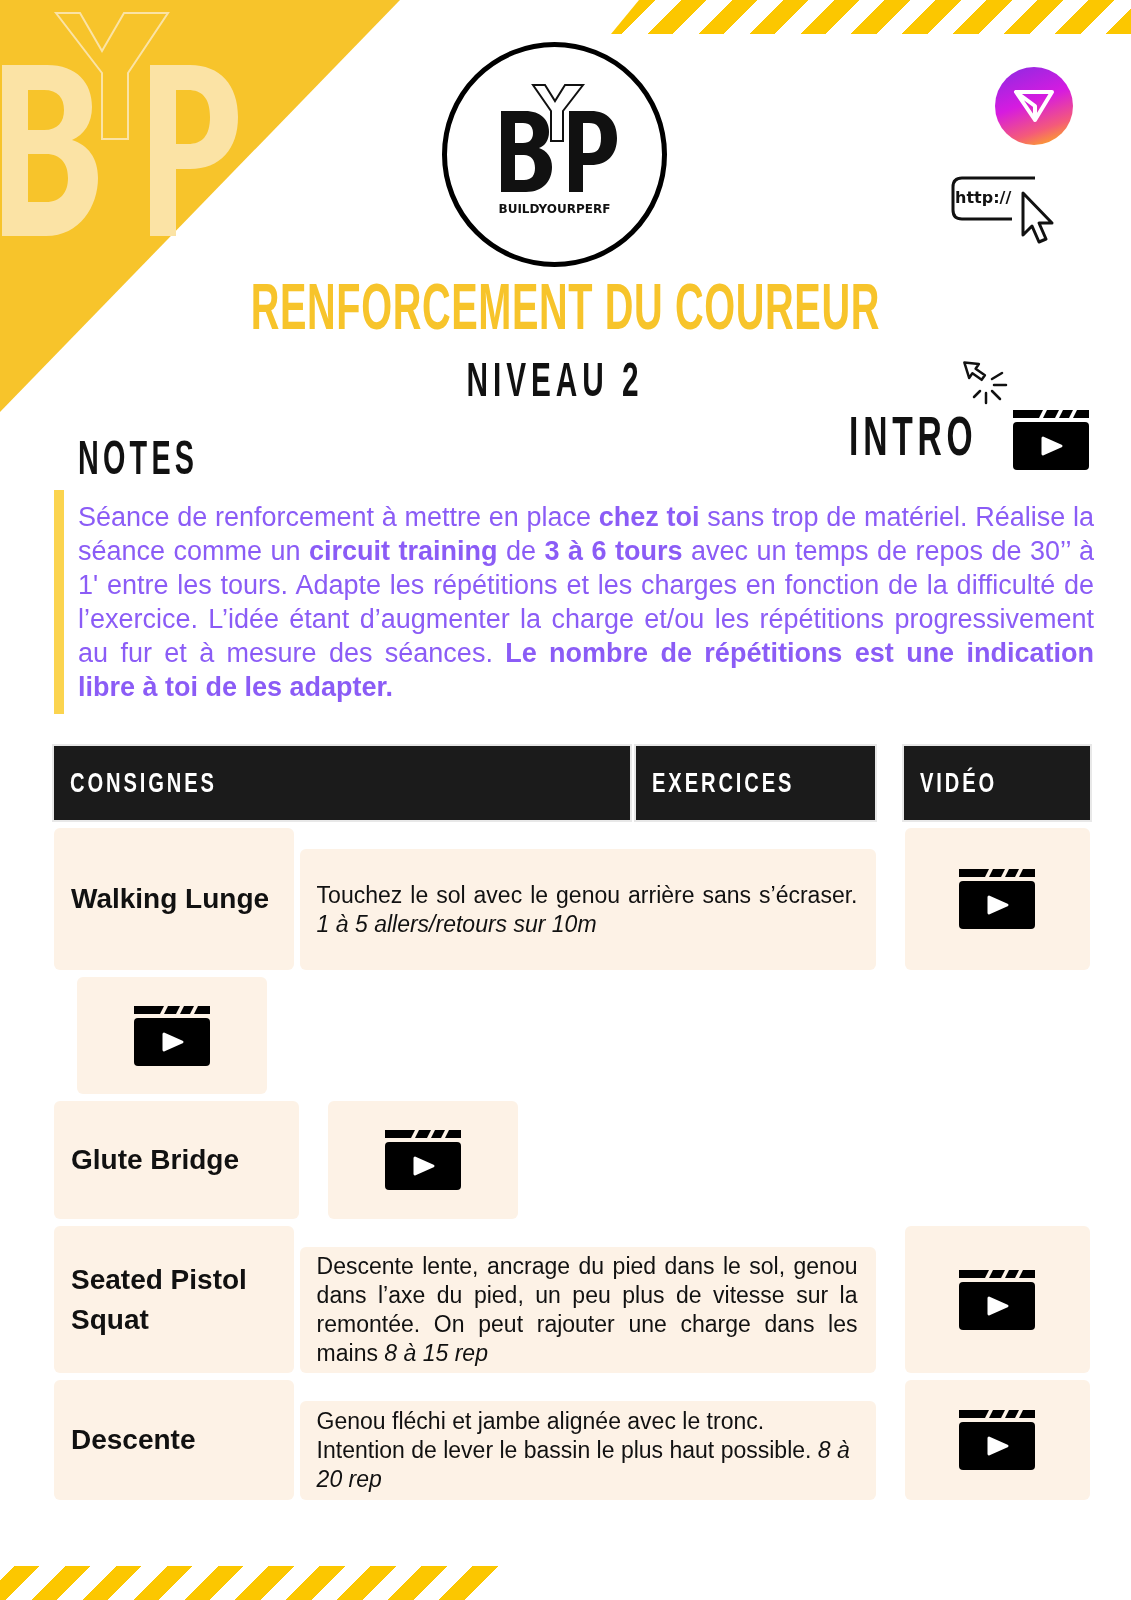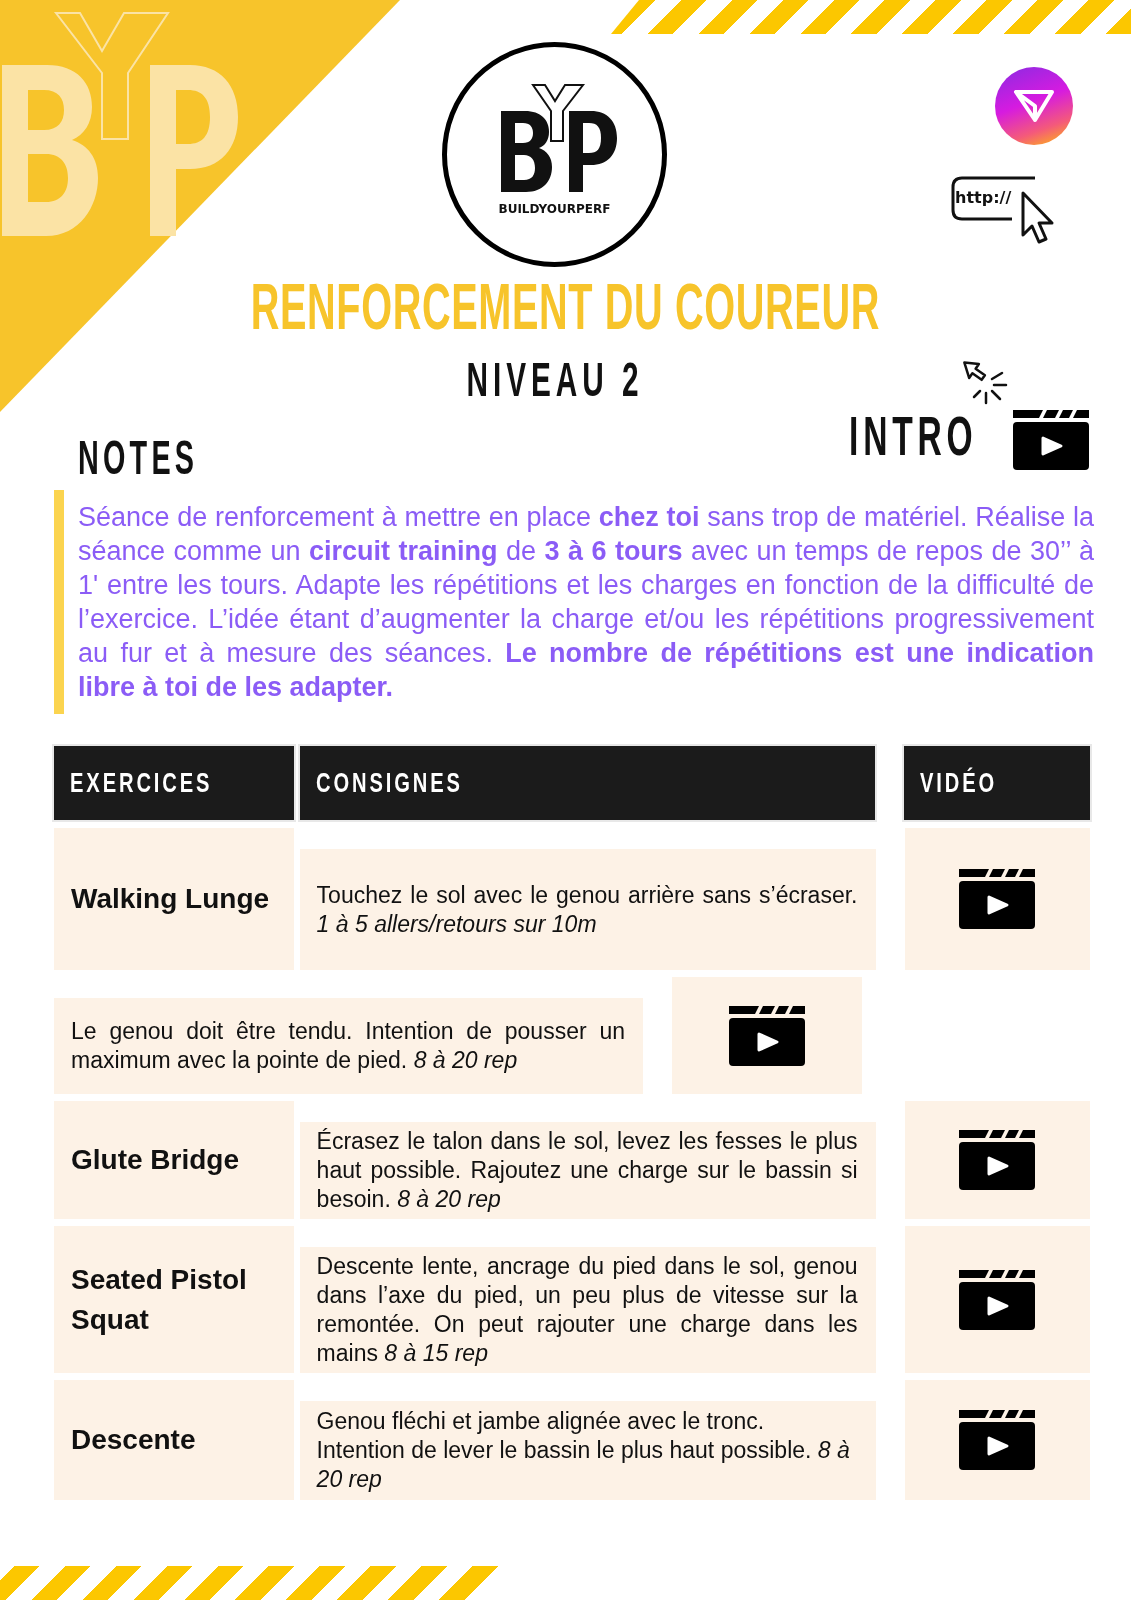--- a/index.html
+++ b/index.html
@@ -90,21 +90,21 @@
     background: #1B1B1B; color: #fff; display: flex; align-items: center; padding-left: 16px;
     font-weight: bold; font-size: 28px; letter-spacing: 4px;
     outline: 2px solid #e8e8e8;
   }
   .th span { display: inline-block; transform: scaleX(0.72); transform-origin: 0 50%; white-space: nowrap; }
   .col1 { width: 245px; }
   .col2 { width: 589px; }
   .col3 { width: 190px; margin-left: 23px; }
   .tbody { margin-top: 8px; }
   .tr { display: flex; gap: 6px; margin-bottom: 7px; }
-  .td { background: #FDF2E6; display: flex; align-items: center; }
+  .td { background: #FDF2E6; display: flex; align-items: center; border-radius: 6px; }
   .td.name { padding-left: 17px; font-weight: bold; font-size: 28px; line-height: 40px; color: #111; }
   .td.desc {
     padding: 0 18px 0 17px; font-size: 23px; line-height: 29px; color: #111; text-align: justify; margin-top: 21px;
   }
   .td.desc i { font-style: italic; }
   .td.video { justify-content: center; }
   .clapper { width: 76px; height: 60px; cursor: pointer; }
 </style>
 </head>
 <body>
@@ -164,25 +164,25 @@
 </svg>
 
 <div class="notes-title">NOTES</div>
 <div class="notes-bar"></div>
 <div class="notes-body">
   <span>Séance de renforcement à mettre en place </span><b>chez toi</b><span> sans trop de matériel. Réalise la séance comme un </span><b>circuit training</b><span> de </span><b>3 à 6 tours</b><span> avec un temps de repos de 30’’ à 1' entre les tours. Adapte les répétitions et les charges en fonction de la difficulté de l’exercice. L’idée étant d’augmenter la charge et/ou les répétitions progressivement au fur et à mesure des séances. </span><b>Le nombre de répétitions est une indication libre à toi de les adapter.</b>
 </div>
 
 <div class="table">
   <div class="thead">
+    <div class="th col2">
+        <span>CONSIGNES</span>
+      </div>
     <div class="th col1">
         <span>EXERCICES</span>
-      </div>
-    <div class="th col2">
-        <span>CONSIGNES</span>
       </div>
     <div class="th col3">
         <span>VIDÉO</span>
       </div>
   </div>
   <div class="tbody">
 
     <div class="tr" style="height:142px">
       <div class="td name col1">Walking Lunge</div>
       <div class="td desc col2">
@@ -191,37 +191,31 @@
       <div class="td video col3">
         <svg class="clapper" viewBox="0 0 76 60">
           <path d="M0 0 H30 L26 8 H0 Z M34 0 H46 L42 8 H30 Z M50 0 H60 L56 8 H46 Z M64 0 H76 V8 H60 Z" fill="#000"></path>
           <rect x="0" y="12" width="76" height="48" rx="4" fill="#000"></rect>
           <path d="M30 28 L48 36 L30 44 Z" fill="#fff" stroke="#fff" stroke-width="3" stroke-linejoin="round"></path>
         </svg>
       </div>
     </div>
 
     <div class="tr" style="height:117px">
-      <div class="td desc col2">
-        <div><span>Le genou doit être tendu. Intention de pousser un maximum avec la pointe de pied. </span><i>8 à 20 rep</i></div>
-      </div>
       <div class="td video col3">
         <svg class="clapper" viewBox="0 0 76 60">
           <path d="M0 0 H30 L26 8 H0 Z M34 0 H46 L42 8 H30 Z M50 0 H60 L56 8 H46 Z M64 0 H76 V8 H60 Z" fill="#000"></path>
           <rect x="0" y="12" width="76" height="48" rx="4" fill="#000"></rect>
           <path d="M30 28 L48 36 L30 44 Z" fill="#fff" stroke="#fff" stroke-width="3" stroke-linejoin="round"></path>
         </svg>
       </div>
     </div>
 
     <div class="tr" style="height:118px">
       <div class="td name col1">Glute Bridge</div>
-      <div class="td desc col2">
-        <div><span>Écrasez le talon dans le sol, levez les fesses le plus haut possible. Rajoutez une charge sur le bassin si besoin. </span><i>8 à 20 rep</i></div>
-      </div>
       <div class="td video col3">
         <svg class="clapper" viewBox="0 0 76 60">
           <path d="M0 0 H30 L26 8 H0 Z M34 0 H46 L42 8 H30 Z M50 0 H60 L56 8 H46 Z M64 0 H76 V8 H60 Z" fill="#000"></path>
           <rect x="0" y="12" width="76" height="48" rx="4" fill="#000"></rect>
           <path d="M30 28 L48 36 L30 44 Z" fill="#fff" stroke="#fff" stroke-width="3" stroke-linejoin="round"></path>
         </svg>
       </div>
     </div>
 
     <div class="tr" style="height:147px">

